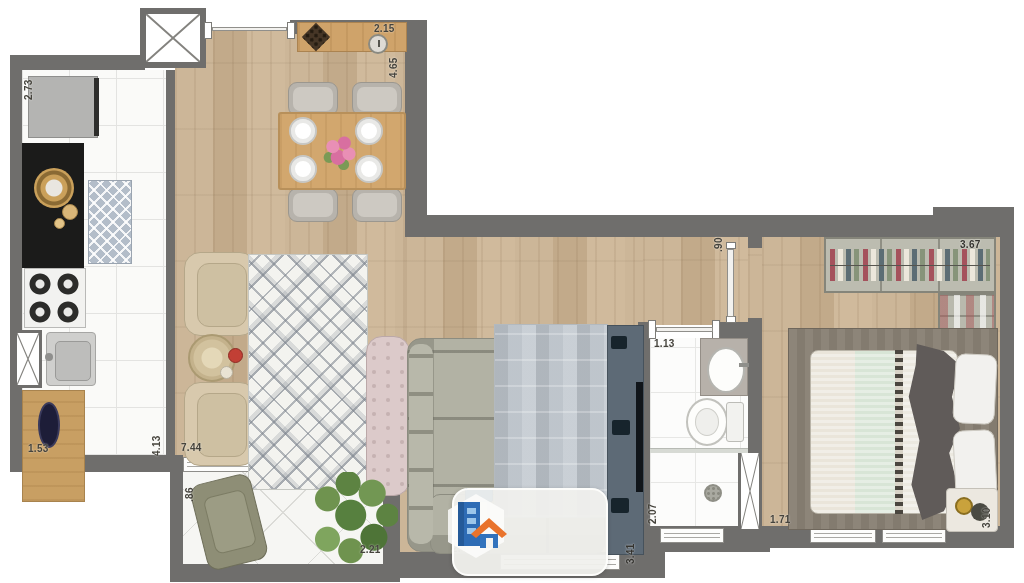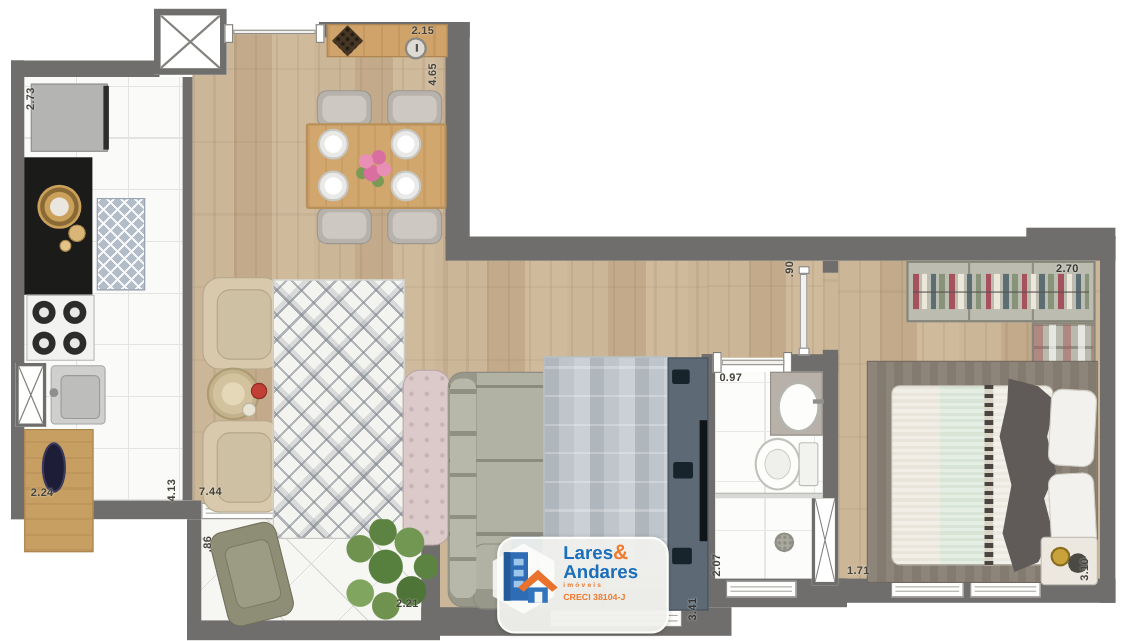--- a/index.html
+++ b/index.html
@@ -259,48 +259,42 @@
   <div class="el fur" style="left:954px;top:354px;width:42px;height:70px;background:#f2f1ee;border:1px solid #cfccc4;border-radius:10px;transform:rotate(3deg);"></div>
   <div class="el fur" style="left:954px;top:430px;width:42px;height:68px;background:#f2f1ee;border:1px solid #cfccc4;border-radius:10px;transform:rotate(-3deg);"></div>
   <div class="el fur" style="left:946px;top:488px;width:52px;height:44px;background:#ece8e0;border:1px solid #c5c1b8;border-radius:4px;">
     <span style="position:absolute;left:8px;top:8px;width:14px;height:14px;border-radius:50%;background:#c9a23c;border:2px solid #8a6e20;"></span>
     <span style="position:absolute;left:24px;top:14px;width:18px;height:18px;border-radius:50%;background:#4a4a42;"></span>
     </div>
 
   <div class="lbl v" style="left:24px;top:100px;">2.73</div>
   <div class="lbl" style="left:374px;top:24px;">2.15</div>
   <div class="lbl v" style="left:389px;top:78px;">4.65</div>
-  <div class="lbl" style="left:28px;top:444px;">2.24</div>
+  <div class="lbl" style="left:28px;top:444px;">1.53</div>
   <div class="lbl v" style="left:152px;top:456px;">4.13</div>
   <div class="lbl" style="left:181px;top:443px;">7.44</div>
   <div class="lbl v" style="left:185px;top:502px;">.86</div>
   <div class="lbl" style="left:360px;top:545px;">2.21</div>
   <div class="lbl" style="left:452px;top:544px;">2.43</div>
   <div class="lbl v" style="left:626px;top:564px;color:#34332f;">3.41</div>
-  <div class="lbl" style="left:654px;top:339px;">0.97</div>
+  <div class="lbl" style="left:654px;top:339px;">1.13</div>
   <div class="lbl v" style="left:648px;top:524px;">2.07</div>
   <div class="lbl v" style="left:714px;top:252px;">.90</div>
-  <div class="lbl" style="left:960px;top:240px;color:#34332f;">2.70</div>
+  <div class="lbl" style="left:960px;top:240px;color:#34332f;">3.67</div>
   <div class="lbl" style="left:770px;top:515px;">1.71</div>
   <div class="lbl v" style="left:982px;top:528px;">3.10</div>
 
   <div class="el logo" style="left:440px;top:484px;width:176px;height:94px;">
     <div class="panel"></div>
     <svg width="64" height="68" viewBox="0 0 64 68" style="position:absolute;left:4px;top:8px;">
       <polygon points="32,2 60,18 60,50 32,66 4,50 4,18" fill="#fdfdfb" opacity="0.85"></polygon>
       <rect x="14" y="10" width="22" height="44" fill="#2e6cb5"></rect>
       <rect x="14" y="10" width="6" height="44" fill="#245a99"></rect>
       <rect x="23" y="16" width="9" height="6" fill="#9cc6ea"></rect>
       <rect x="23" y="26" width="9" height="6" fill="#9cc6ea"></rect>
       <rect x="23" y="36" width="9" height="6" fill="#9cc6ea"></rect>
       <polygon points="27,42 45,26 63,42 58,46 45,35 32,46" fill="#e9732c"></polygon>
       <rect x="36" y="42" width="18" height="14" fill="#3273bd"></rect>
       <rect x="42" y="46" width="7" height="10" fill="#f4f4f2"></rect>
     </svg>
-    <div class="txt">
-      <div class="l1"><span>Lares</span><span class="amp">&amp;</span></div>
-      <div class="l2">Andares</div>
-      <div class="tag">imóveis</div>
-      <div class="creci">CRECI 38104-J</div>
-    </div>
   </div>
 
 </div>
 
 </body></html>

